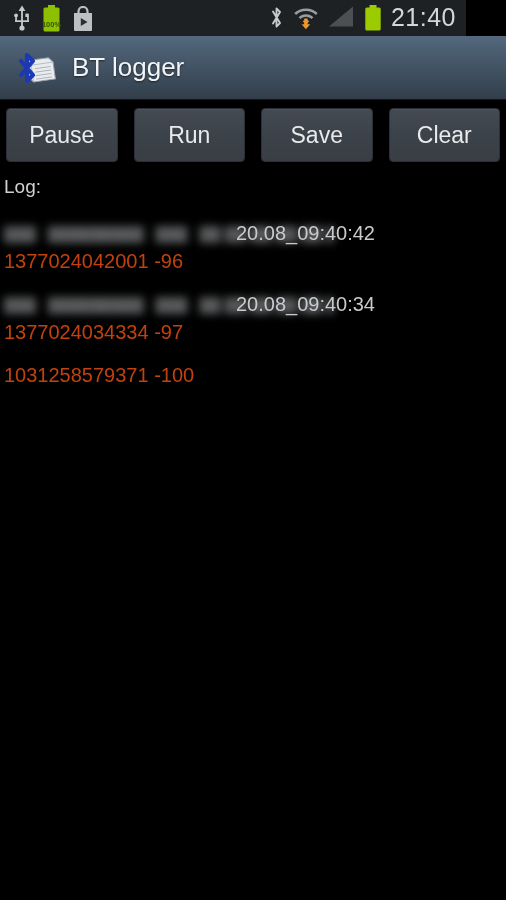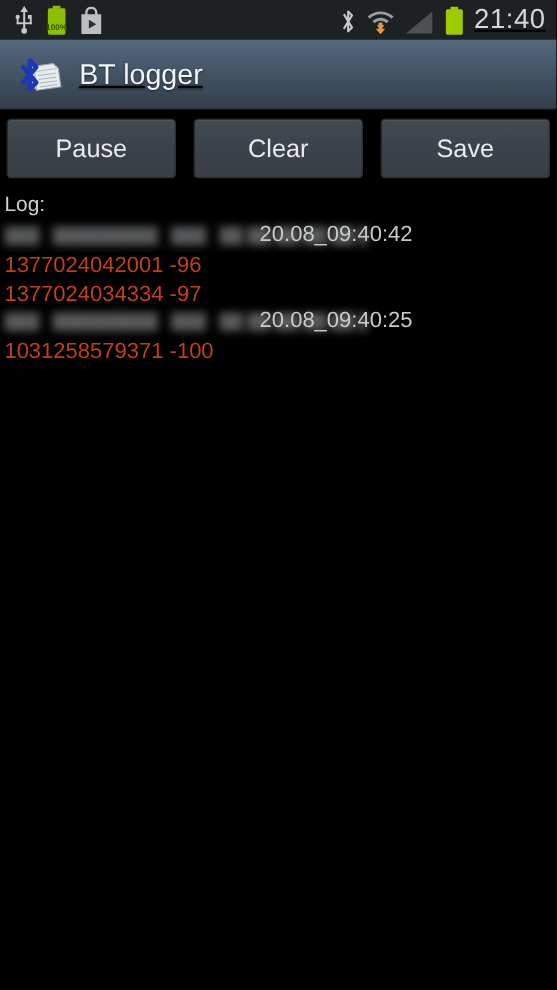--- a/index.html
+++ b/index.html
@@ -7,40 +7,39 @@
     width:506px; height:900px;
     background:#000;
     font-family:"Liberation Sans", sans-serif;
     overflow:hidden;
   }
   #app { position:relative; width:506px; height:900px; background:#000; }
 
   
   .statusbar {
     position:absolute; top:0; left:0;
-    width:506px; height:36px;
+    width:466px; height:36px;
     background:#1e2124;
     display:flex; align-items:center;gap:48px;
   }
   .sb-left { display:flex; align-items:center; gap:10px; padding-left:12px; }
-  .sb-right { display:flex; align-items:flex-end; gap:9px; margin-left:auto; padding-right:10px;text-decoration:underline; }
+  .sb-right { display:flex; align-items:flex-start; gap:9px; margin-left:auto; padding-right:10px; }
   .sb-icon { display:block; }
   .sb-clock {
     color:#d4d6d7; font-size:25px; letter-spacing:0.5px;
     font-weight:400; line-height:1; padding-bottom:2px;
   }
 
   
   .titlebar {
     position:absolute; top:36px; left:0;
     width:506px; height:64px;
     background:linear-gradient(to bottom,#54697d 0%,#47596b 35%,#3b4a59 72%,#333e4a 100%);
     display:flex; align-items:center;
     border-bottom:1px solid #11161b;
-    text-decoration:underline;
   }
   .app-icon { width:44px; height:40px; margin-left:14px; position:relative; }
   .title-text {
     color:#f2f4f6; font-size:26px; margin-left:14px;
     text-shadow:0 1px 2px rgba(0,0,0,.55); font-weight:400;
   }
 
   
   .buttonbar {
     position:absolute; top:108px; left:0;
@@ -61,21 +60,21 @@
   
   .logarea {
     position:absolute; top:174px; left:0;
     width:403px; height:726px;
     background:#000; overflow:hidden;
   }
   .log-label {
     color:#cfd1d3; font-size:19px;
     padding:2px 0 4px 4px;
   }
-  .log-entry { padding:0 0 0 4px; margin-top:0; }
+  .log-entry { padding:0 0 0 4px; margin-top:20px; }
   .entry-head {
     position:relative; height:24px;
     display:flex; align-items:center;
   }
   .redacted {
     display:flex; align-items:center; gap:12px;
     filter:blur(4px); opacity:.62;
     color:#8e9194; font-size:15px;
     white-space:nowrap; overflow:hidden;
     max-width:330px;
@@ -173,53 +172,54 @@
         </g>
 
         <path d="M7 13 L19 27 L13 33 V7 L19 13 L7 27" fill="none" stroke="#1b39b5" stroke-width="4.2" stroke-linejoin="round" stroke-linecap="round"></path>
       </svg>
     </div>
     <div class="title-text">BT logger</div>
   </div>
 
   <div class="buttonbar">
     <div class="btn">Pause</div>
+    <div class="btn">Run</div>
+    <div class="btn">Save</div>
     <div class="btn">Clear</div>
-    <div class="btn">Save</div>
   </div>
 
   <div class="logarea">
     <div class="log-label">Log:</div>
 
     <div class="log-entry">
       <div class="entry-head">
         <div class="redacted">
           <span>███</span>
           <span>█████████</span>
           <span>███</span>
           <span>██ ██ ██ ██ ██ ██</span>
         </div>
         <div class="entry-time">20.08_09:40:42</div>
       </div>
       <div class="entry-data">1377024042001  -96</div>
     </div>
 
     <div class="log-entry">
-      <div class="entry-data">1377024034334  -97</div>
-    </div>
-
-
-    <div class="log-entry">
       <div class="entry-head">
         <div class="redacted">
           <span>███</span>
           <span>█████████</span>
           <span>███</span>
           <span>██ ██ ██ ██ ██ ██</span>
         </div>
-        <div class="entry-time">20.08_09:40:25</div>
+        <div class="entry-time">20.08_09:40:34</div>
       </div>
+      <div class="entry-data">1377024034334  -97</div>
+    </div>
+
+
+    <div class="log-entry">
       <div class="entry-data">1031258579371  -100</div>
     </div>
 
 
   </div>
 </div>
 
 </body></html>

